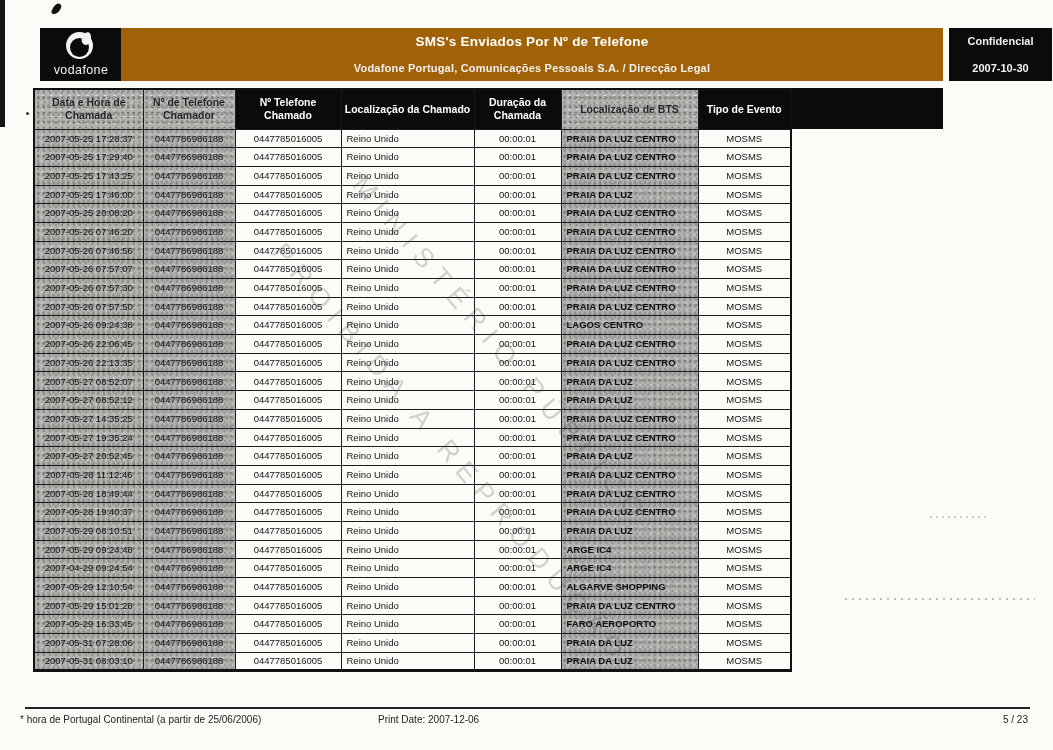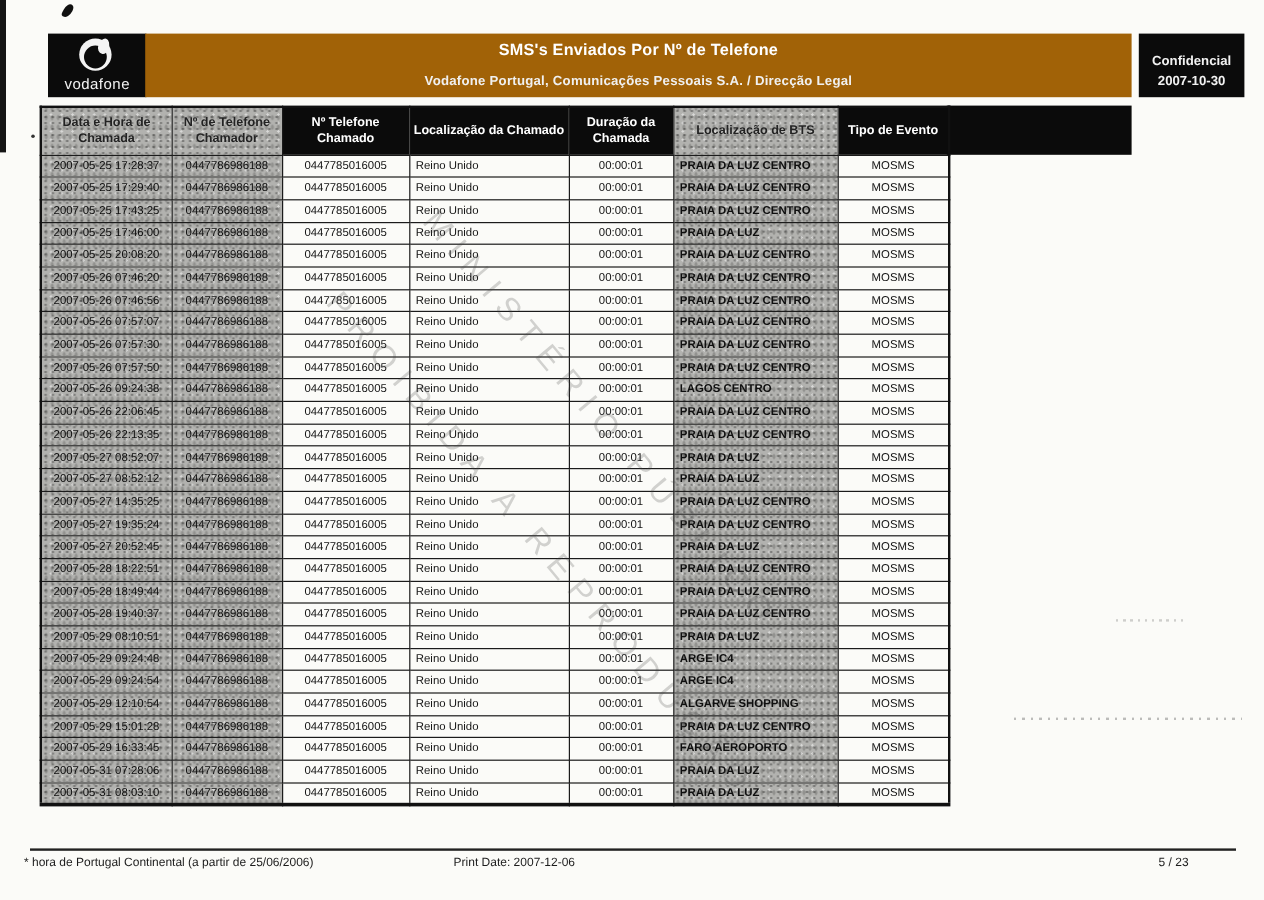--- a/index.html
+++ b/index.html
@@ -35,22 +35,22 @@
   .logo-word { color:#f2f2f2; font-size:12.5px; letter-spacing:.4px; }
 
   .title-bar {
     position:absolute; left:121px; top:28px; width:822px; height:53px; background:#a16207;
     display:flex; flex-direction:column; justify-content:space-between; padding:6px 0 7px 0;
   }
   .title-main { color:#fff; font-weight:bold; font-size:13.5px; text-align:center; letter-spacing:.2px; }
   .title-sub  { color:#f0f0f0; font-weight:bold; font-size:11px; text-align:center; letter-spacing:.2px; }
 
   .conf-box {
-    position:absolute; left:949px; top:28px; width:88px; height:53px; background:#0b0b0b;
-    display:flex; flex-direction:column; justify-content:space-between; padding:17px 8px 7px 8px;
+    position:absolute; left:949px; top:28px; width:103px; height:53px; background:#0b0b0b;
+    display:flex; flex-direction:column; justify-content:space-between; padding:7px 8px 7px 8px;
   }
   .conf-line { color:#f2f2f2; font-size:11px; font-weight:bold; text-align:center; }
 
   
   .table-wrap { position:absolute; left:33px; top:88px; }
   .hdr-extension { position:absolute; left:789px; top:88px; width:154px; height:41px; background:#0b0b0b; }
 
   table { border-collapse:collapse; table-layout:fixed; width:757px; }
   th, td { border:1.5px solid #1b1b1b; overflow:hidden; white-space:nowrap; }
   table { border:2px solid #111; border-bottom:3px solid #111; }
@@ -82,21 +82,21 @@
     position:absolute; left:398px; top:146px; z-index:6; pointer-events:none;
     transform:rotate(50deg); transform-origin:0 0;
     font-size:27px; letter-spacing:9px; line-height:105px;
     color:rgba(70,70,70,.23); white-space:nowrap;
   }
 
   
   .footer-line { position:absolute; left:25px; top:707px; width:1005px; height:2px; background:#222; }
   .footer-note { position:absolute; left:20px;  top:714px; font-size:10px; color:#1c1c1c; }
   .footer-print{ position:absolute; left:378px; top:714px; font-size:10px; color:#1c1c1c; }
-  .footer-page { position:absolute; left:928px; top:714px; width:100px; text-align:center; font-size:10px; color:#1c1c1c; }
+  .footer-page { position:absolute; left:928px; top:714px; width:100px; text-align:right; font-size:10px; color:#1c1c1c; }
 </style>
 </head>
 <body>
 
 <div class="edge-strip"></div>
 <div class="comma-mark"></div>
 <div class="dot-mark"></div>
 <div class="noise-a"></div>
 <div class="noise-b"></div>
 
@@ -295,21 +295,21 @@
         <tr>
           <td class="hl c">2007-05-27 20:52:45</td>
           <td class="hl c">0447786986188</td>
           <td class="c">0447785016005</td>
           <td class="l">Reino Unido</td>
           <td class="c">00:00:01</td>
           <td class="hl l b">PRAIA DA LUZ</td>
           <td class="c">MOSMS</td>
         </tr>
         <tr>
-          <td class="hl c">2007-05-28 18:22:51</td>
+          <td class="hl c">2007-05-28 11:12:46</td>
           <td class="hl c">0447786986188</td>
           <td class="c">0447785016005</td>
           <td class="l">Reino Unido</td>
           <td class="c">00:00:01</td>
           <td class="hl l b">PRAIA DA LUZ CENTRO</td>
           <td class="c">MOSMS</td>
         </tr>
         <tr>
           <td class="hl c">2007-05-28 18:49:44</td>
           <td class="hl c">0447786986188</td>
@@ -340,21 +340,21 @@
         <tr>
           <td class="hl c">2007-05-29 09:24:48</td>
           <td class="hl c">0447786986188</td>
           <td class="c">0447785016005</td>
           <td class="l">Reino Unido</td>
           <td class="c">00:00:01</td>
           <td class="hl l b">ARGE IC4</td>
           <td class="c">MOSMS</td>
         </tr>
         <tr>
-          <td class="hl c">2007-05-29 09:24:54</td>
+          <td class="hl c">2007-04-29 09:24:54</td>
           <td class="hl c">0447786986188</td>
           <td class="c">0447785016005</td>
           <td class="l">Reino Unido</td>
           <td class="c">00:00:01</td>
           <td class="hl l b">ARGE IC4</td>
           <td class="c">MOSMS</td>
         </tr>
         <tr>
           <td class="hl c">2007-05-29 12:10:54</td>
           <td class="hl c">0447786986188</td>

